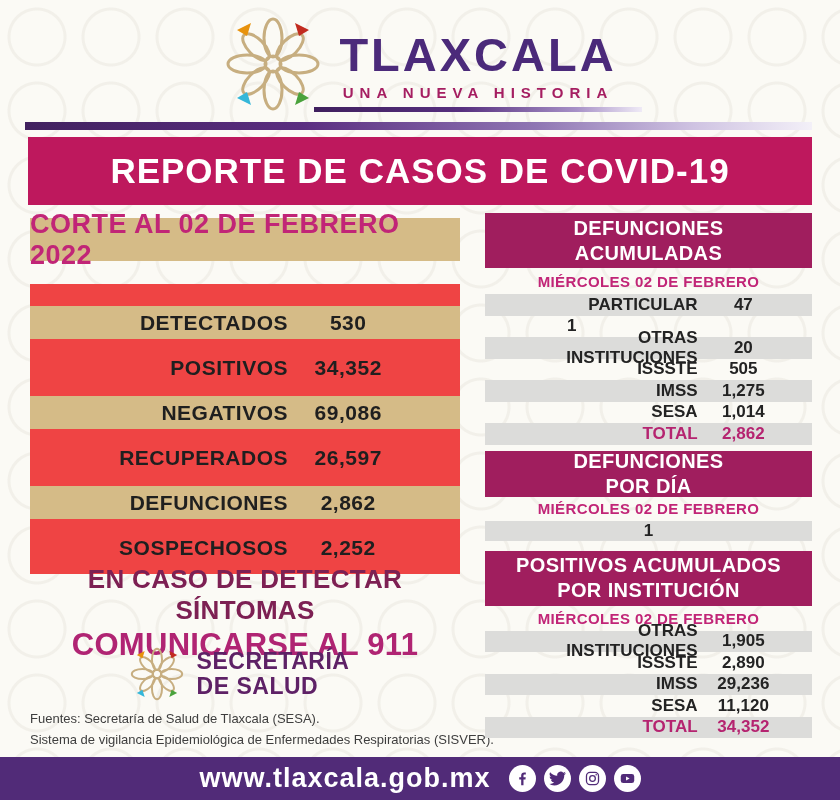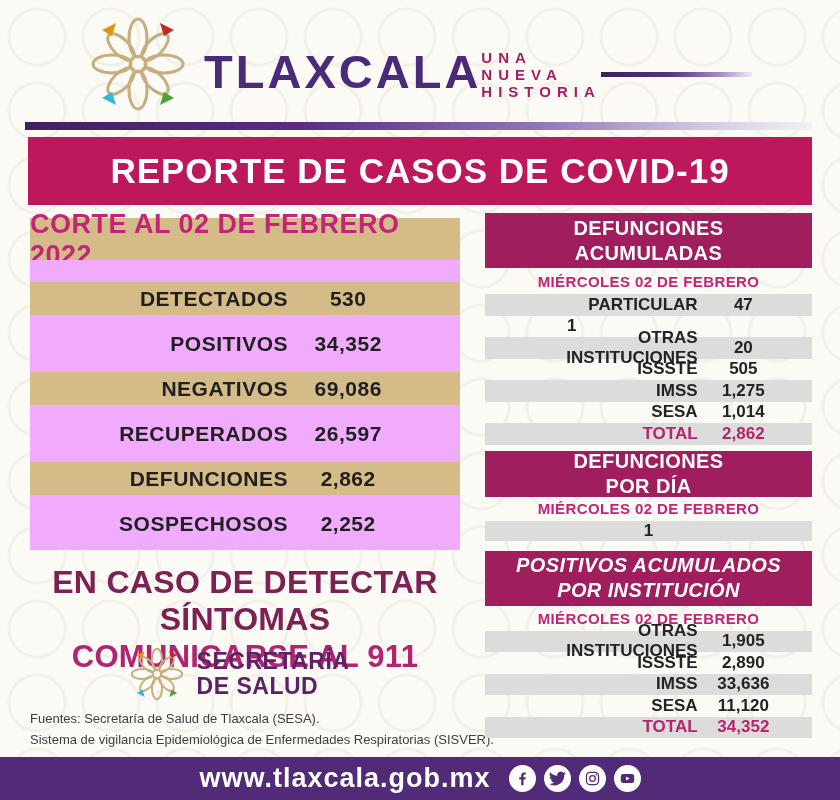--- a/index.html
+++ b/index.html
@@ -10,46 +10,46 @@
     background-image:radial-gradient(circle at 50% 50%, transparent 26px, rgba(205,200,188,.20) 27px, rgba(205,200,188,.20) 29px, transparent 30px);
     background-size:74px 74px;
     overflow:hidden;
   }
   .poster{ position:relative; width:840px; height:800px; }
 
   
   .header{ position:absolute; top:0; left:0; right:0; height:122px;
     display:flex; align-items:center; justify-content:center; gap:16px; }
   .flower-lg{ width:100px; height:100px; margin-top:6px; }
-  .brand-block{ display:flex; flex-direction:row; align-items:center;margin-top:20px; }
+  .brand-block{ display:flex; flex-direction:column; align-items:center;margin-top:20px; }
   .brand{ font-size:47px; font-weight:bold; letter-spacing:3px; color:#4b2a7a; line-height:1; }
   .tagline{ margin-top:6px; font-size:15px; font-weight:bold; letter-spacing:6px; color:#a51e61; }
   .brand-underline{ margin-top:6px; height:5px; width:118%;
     background:linear-gradient(90deg,#3f1f5e 0%,#57307f 45%,#a791c7 80%,#efeaf6 100%); }
 
   
   .top-stripe{ position:absolute; top:122px; left:25px; width:787px; height:8px;
     background:linear-gradient(90deg,#41215f 0%,#5a2d80 35%,#8f76b3 65%,#cfc3e2 85%,#f3f0f8 100%); }
   .banner{ position:absolute; top:137px; left:28px; width:784px; height:68px;
     background:#be185d; color:#fff; display:flex; align-items:center; justify-content:center;
     font-size:35px; font-weight:bold; letter-spacing:1px; }
 
   
   .corte{ position:absolute; top:218px; left:30px; width:430px; height:43px;
     background:#d5bb87; color:#c12577; font-size:27px; font-weight:bold;
     display:flex; align-items:center; justify-content:center; letter-spacing:.5px; }
-  .left-table{ position:absolute; top:260px; left:30px; width:430px; height:290px;
-    background:#f0abfc; padding-top:16px; padding-bottom:4px; }
+  .left-table{ position:absolute; top:284px; left:30px; width:430px; height:290px;
+    background:#ef4444; padding-top:16px; padding-bottom:4px; }
   .lrow{ height:45px; display:flex; align-items:center; font-weight:bold; font-size:21px; color:#1f1f1f; letter-spacing:.5px;}
   .lrow.band{ background:linear-gradient(180deg, rgba(0,0,0,0) 6px, #d5bb87 6px, #d5bb87 39px, rgba(0,0,0,0) 39px); }
   .lrow .lbl{ width:60%; text-align:right; }
   .lrow .val{ width:28%; text-align:center; }
 
   .notice{ position:absolute; top:564px; left:15px; width:460px; text-align:center; }
-  .notice-1{ font-size:32px; font-weight:bold; color:#7d2053; letter-spacing:.3px; }
+  .notice-1{ font-size:26px; font-weight:bold; color:#7d2053; letter-spacing:.3px; }
   .notice-2{ margin-top:1px; font-size:31px; font-weight:bold; color:#b02473; letter-spacing:.3px; }
 
   .sesa{ position:absolute; top:642px; left:24px; width:430px; height:64px;
     display:flex; align-items:center; justify-content:center; gap:12px; }
   .flower-sm{ width:56px; height:56px; }
   .sesa-text{ font-size:23px; font-weight:bold; color:#5e2166; line-height:1.1; letter-spacing:.5px; }
 
   .sources{ position:absolute; top:708px; left:30px; width:470px;
     font-size:13px; color:#3e3e3e; line-height:1.65; }
 
@@ -61,21 +61,21 @@
   .h55{ height:55px; } .h46{ height:46px; }
   .rp-date{ color:#c12577; font-weight:bold; font-size:15px; text-align:center;
     display:flex; align-items:center; justify-content:center; letter-spacing:.4px; }
   .rrow{ height:21.5px; display:flex; align-items:center; font-size:17px; font-weight:bold; color:#232323;padding-left:41px; }
   .rrow:nth-child(odd){ background:#dcdcda; }
   .rrow .lbl{ width:60%; text-align:right; }
   .rrow .val{ width:32%; text-align:center; }
   .rrow.total .lbl, .rrow.total .val{ color:#b52470; }
   .single-row{ height:20px; background:#dcdcda; display:flex; align-items:center; justify-content:center;
     font-size:17px; font-weight:bold; color:#232323; }
-  .mt6{ margin-top:6px; } .mt10{ margin-top:10px;font-style:italic; }
+  .mt6{ margin-top:6px; } .mt10{ margin-top:10px; }
   .d1{ height:26px; } .d2{ height:24px; } .d3{ height:25px; }
 
   
   .footer{ position:absolute; left:0; right:0; bottom:0; height:43px; background:#512b78;
     display:flex; align-items:center; justify-content:center; gap:18px; }
   .footer-url{ color:#fff; font-size:27px; font-weight:bold; letter-spacing:1px; }
   .soc-group{ display:flex; gap:8px; }
   .soc{ width:27px; height:27px; border-radius:50%; background:#fff;
     display:flex; align-items:center; justify-content:center; }
   .soc svg{ width:17px; height:17px; }
@@ -237,21 +237,21 @@
       <div class="rrow">
         <span class="lbl">OTRAS INSTITUCIONES</span>
         <span class="val">1,905</span>
       </div>
       <div class="rrow">
         <span class="lbl">ISSSTE</span>
         <span class="val">2,890</span>
       </div>
       <div class="rrow">
         <span class="lbl">IMSS</span>
-        <span class="val">33,636</span>
+        <span class="val">29,236</span>
       </div>
       <div class="rrow">
         <span class="lbl">SESA</span>
         <span class="val">11,120</span>
       </div>
       <div class="rrow total">
         <span class="lbl">TOTAL</span>
         <span class="val">34,352</span>
       </div>
     </div>

